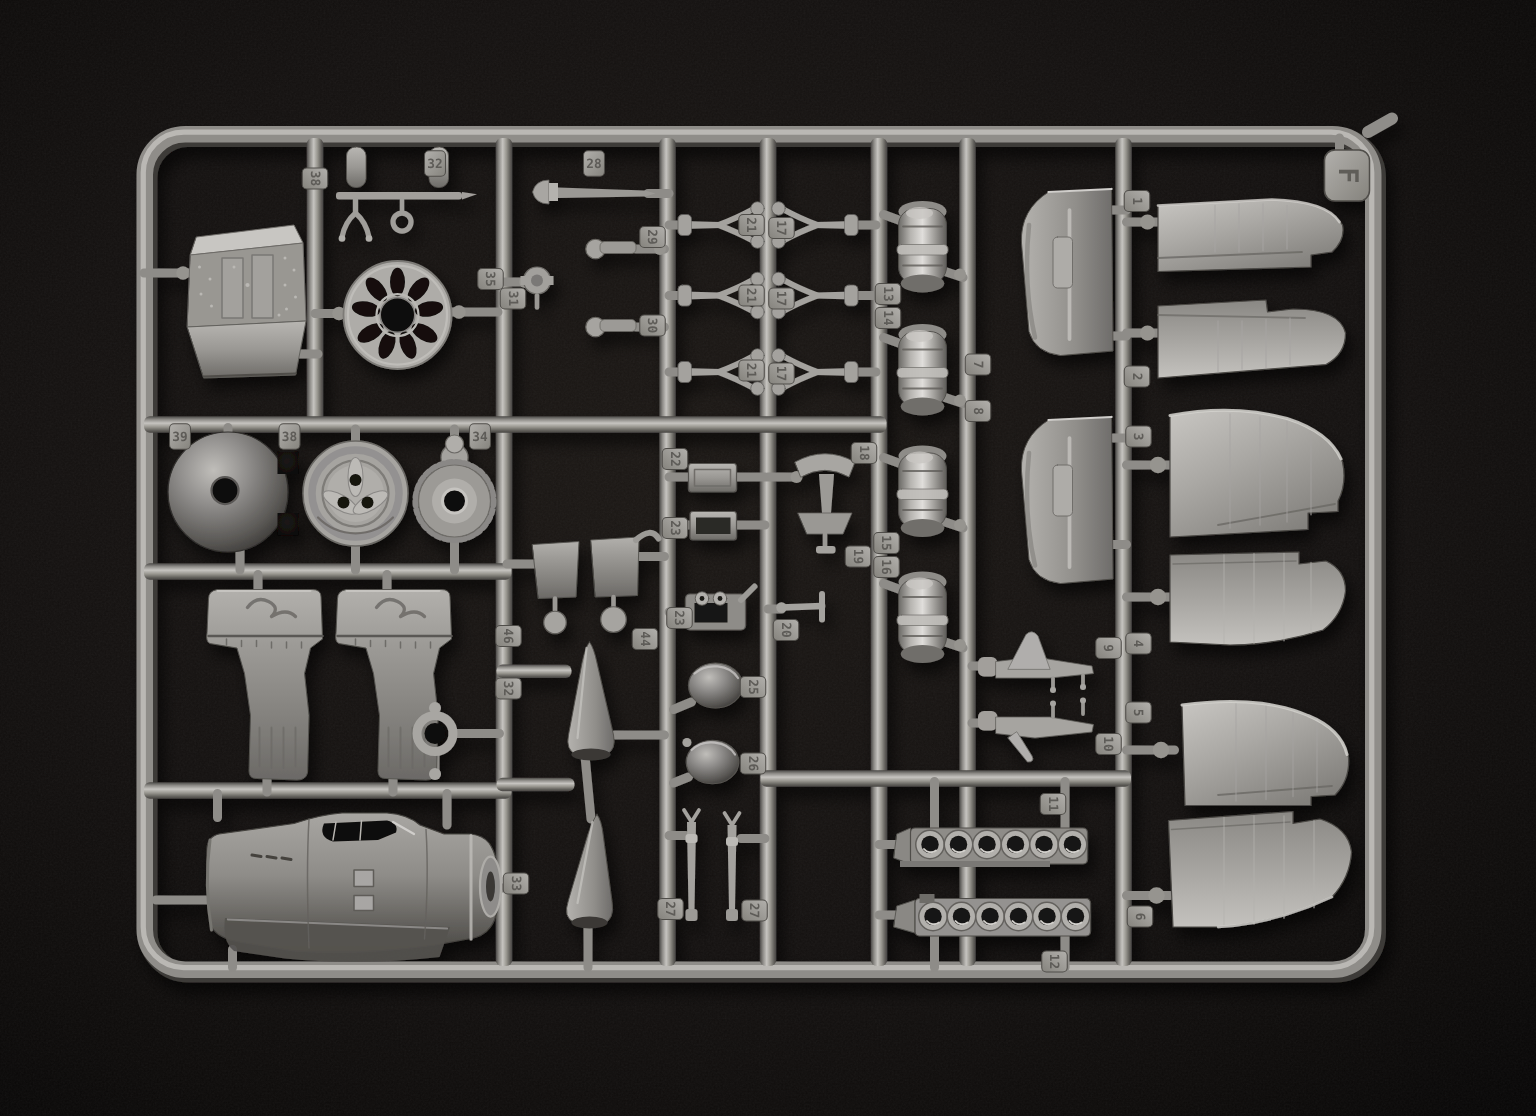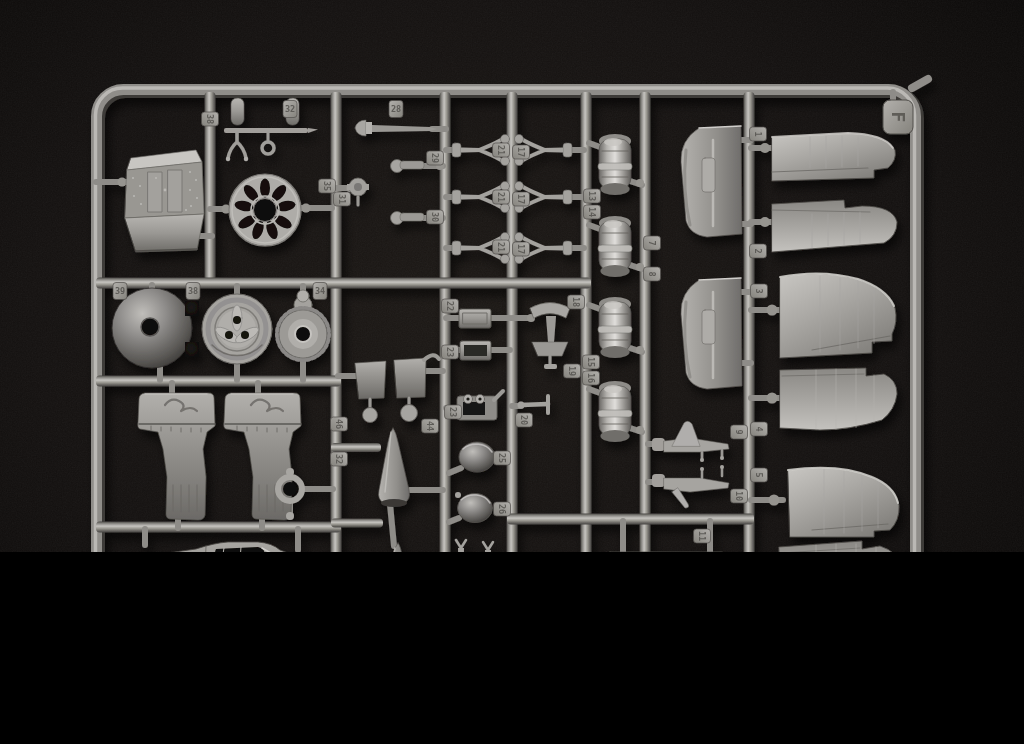--- a/index.html
+++ b/index.html
@@ -1,16 +1,16 @@
 <!DOCTYPE html>
 <html><head>
 <meta charset="utf-8">
 <style>
   html,body{margin:0;padding:0;background:#000;}
-  .photo{width:1024px;height:552px;position:relative;overflow:hidden;font-family:"DejaVu Sans",sans-serif;}
+  .photo{width:1024px;height:744px;position:relative;overflow:hidden;font-family:"DejaVu Sans",sans-serif;}
   .photo svg{display:block;}
   text{font-family:"DejaVu Sans Mono","Liberation Mono",monospace;}
 </style>
 </head>
 <body>
 
 <div class="photo">
 <svg width="1024" height="744" viewBox="0 0 1024 744">
 <defs>
   <radialGradient id="gBG" cx="46%" cy="42%" r="78%">

